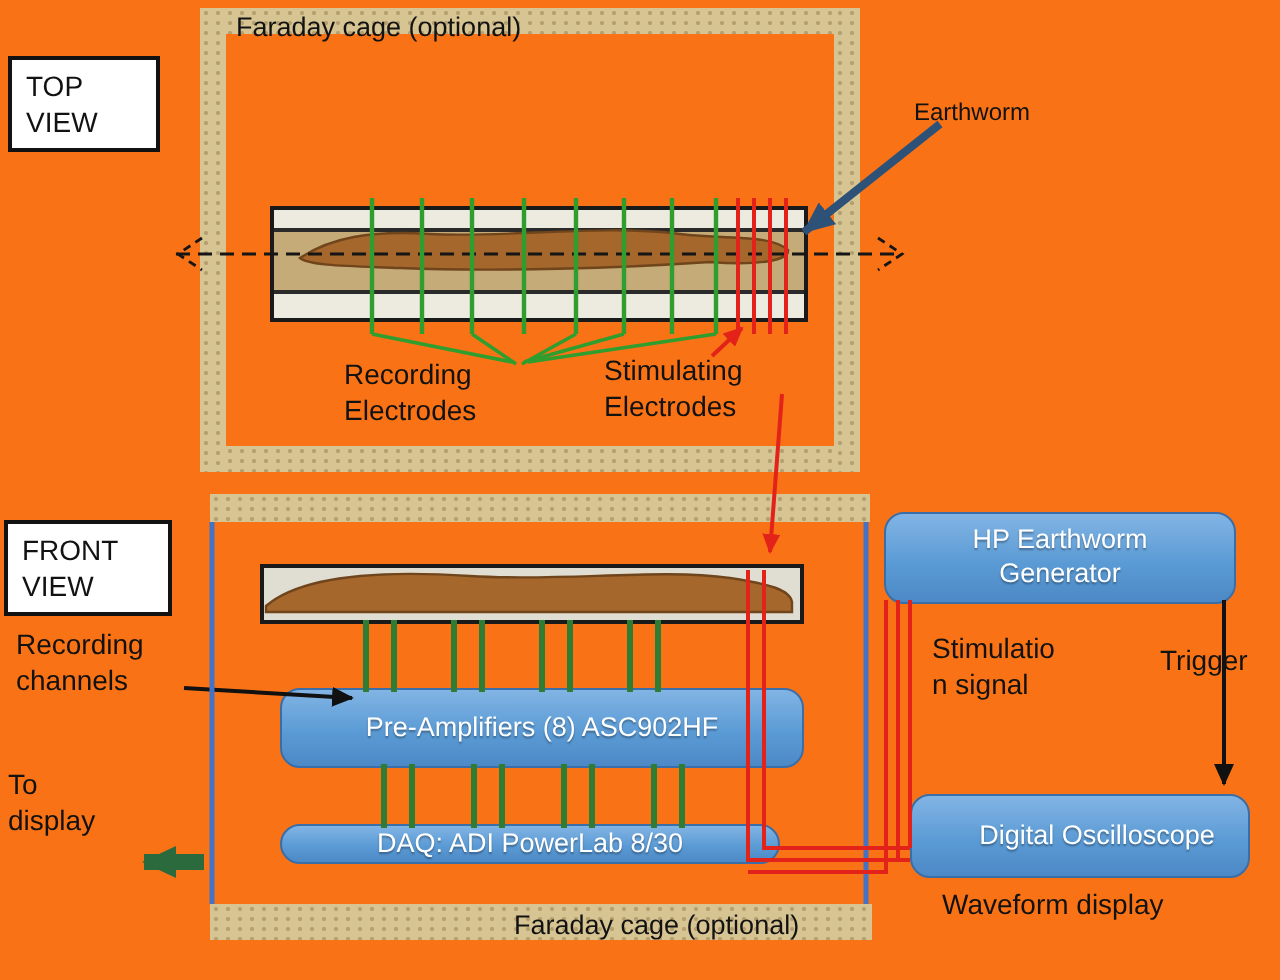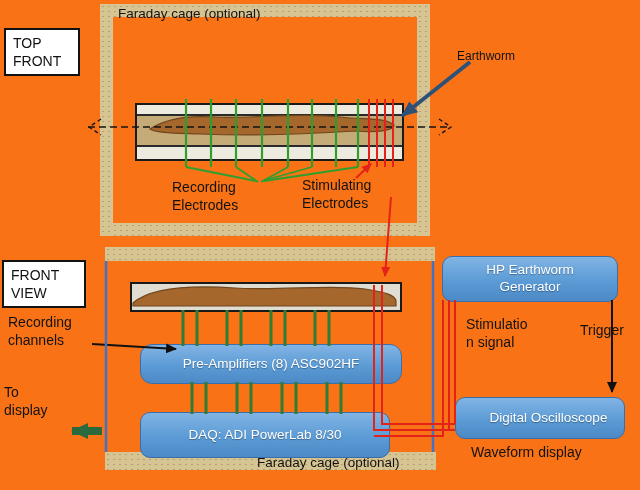--- a/index.html
+++ b/index.html
@@ -36,21 +36,21 @@
 <div class="canvas">
 
   <div class="bar" style="left:100px;top:4px;width:330px;height:13px;"></div>
   <div class="bar" style="left:100px;top:223px;width:330px;height:13px;"></div>
   <div class="bar" style="left:100px;top:4px;width:13px;height:232px;"></div>
   <div class="bar" style="left:417px;top:4px;width:13px;height:232px;"></div>
 
   <div class="label" style="left:118px;top:5px;font-size:13.5px;">Faraday cage (optional)</div>
 
   <div class="view-box" style="left:4px;top:28px;width:58px;">TOP
-FRONT</div>
+VIEW</div>
 
   <div class="platform">
     <div class="platform-band"></div>
   </div>
 
   <div class="label" style="left:172px;top:179px;">Recording
 Electrodes</div>
   <div class="label" style="left:302px;top:177px;">Stimulating
 Electrodes</div>
   <div class="label" style="left:457px;top:49px;font-size:12px;">Earthworm</div>
@@ -61,24 +61,24 @@
   <div class="view-box" style="left:2px;top:260px;width:66px;">FRONT
 VIEW</div>
 
   <div class="label" style="left:8px;top:314px;">Recording
 channels</div>
   <div class="label" style="left:4px;top:384px;">To
 display</div>
 
   <div class="worm-box-front"></div>
 
-  <div class="bluebox" style="left:140px;top:344px;width:262px;height:40px;border-radius:12px;">
+  <div class="bluebox" style="left:140px;top:344px;width:262px;height:40px;">
     <span>Pre-Amplifiers (8) ASC902HF</span>
   </div>
-  <div class="bluebox" style="left:140px;top:412px;width:250px;height:46px;">
+  <div class="bluebox" style="left:140px;top:412px;width:250px;height:20px;">
     <span>DAQ: ADI PowerLab 8/30</span>
   </div>
   <div class="bluebox" style="left:442px;top:256px;width:176px;height:46px;">
     <span>HP Earthworm
 Generator</span>
   </div>
   <div class="bluebox" style="left:455px;top:397px;width:170px;height:42px;padding-left:17px;">
     <span>Digital Oscilloscope</span>
   </div>
 

